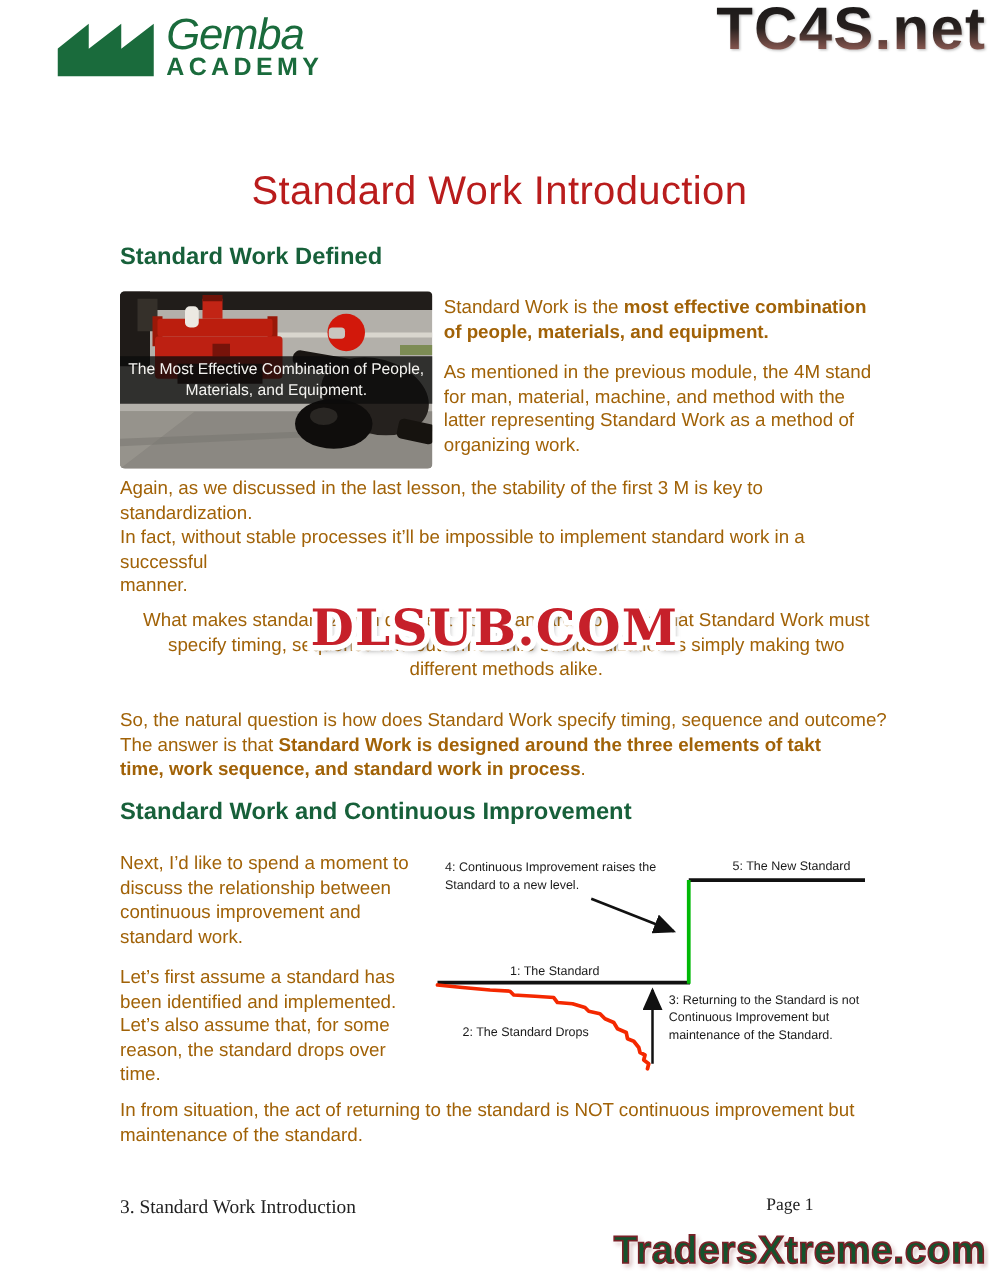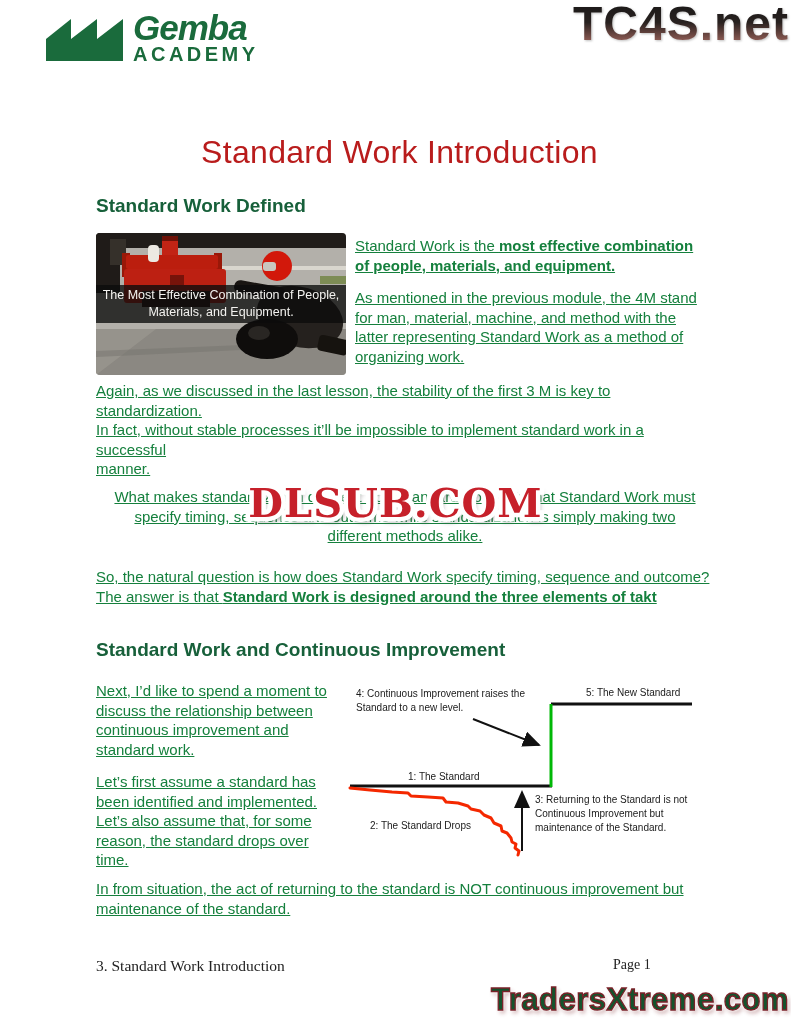--- a/index.html
+++ b/index.html
@@ -2,35 +2,35 @@
 <html><head>
 <meta charset="utf-8">
 <style>
   html,body{margin:0;padding:0;background:#ffffff;}
   .page{position:relative;width:791px;height:1024px;background:#ffffff;overflow:hidden;
         font-family:"Liberation Sans",sans-serif;color:#1c1c1c;}
 
   
   .logo{position:absolute;left:46px;top:13px;display:flex;gap:7px;align-items:flex-start;}
   .logo-text{display:flex;flex-direction:column;}
-  .logo-word1{font-style:italic;font-weight:bold;font-size:35px;line-height:30px;color:#1a6b3c;letter-spacing:-1px;}
+  .logo-word1{font-style:italic;font-weight:normal;font-size:35px;line-height:30px;color:#1a6b3c;letter-spacing:-1px;}
   .logo-word2{font-weight:bold;font-size:20px;line-height:20px;letter-spacing:3.5px;color:#1a6b3c;margin-top:1px;}
 
   .tc4s{position:absolute;top:-4px;right:2px;font-size:48px;font-weight:bold;letter-spacing:1px;white-space:nowrap;
         background:linear-gradient(180deg,#161616 0%,#28211f 48%,#9a625a 86%,#8a564e 100%);
         -webkit-background-clip:text;background-clip:text;color:transparent;
         filter:drop-shadow(1px 1px 1px rgba(0,0,0,.25));}
 
   .title{position:absolute;top:130px;left:0;width:100%;margin:4px;text-align:center;
          font-size:32px;font-weight:400;letter-spacing:.3px;color:#b91c1c;}
 
   .h2{position:absolute;left:96px;margin:0;font-size:19px;font-weight:bold;color:#17603a;}
   #h2-1{top:195px}#h2-2{top:452px}#h2-3{top:639px}
 
-  .para{font-size:15px;line-height:19.5px;color:#15803d;text-decoration:underline;}
+  .para{font-size:15px;line-height:19.5px;color:#a16207;}
   .para .ln{display:block;}
   #col-right{position:absolute;left:355px;top:236px;width:352px;}
   #col-right .pblock{margin-bottom:13px;}
   #p-again{position:absolute;left:96px;top:381px;width:618px;}
   #p-what{position:absolute;left:96px;top:487px;width:618px;text-align:center;}
   #p-so{position:absolute;left:96px;top:567px;width:618px;}
   #col-left2{position:absolute;left:96px;top:681px;width:252px;}
   #col-left2 .pblock{margin-bottom:13px;}
   #p-situation{position:absolute;left:96px;top:879px;width:618px;}
 
@@ -143,20 +143,21 @@
   </div>
 
   <div class="dlsub">
     <span class="back">DLSUB.COM</span>
     <span class="front">DLSUB.COM</span>
   </div>
 
   <div class="para" id="p-so">
     <span class="ln"><span>So, the natural question is how does Standard Work specify timing, sequence and outcome?</span></span>
     <span class="ln"><span>The answer is that </span><b>Standard Work is designed around the three elements of takt</b></span>
+    <span class="ln"><b>time, work sequence, and standard work in process</b><span>.</span></span>
   </div>
 
   <h2 class="h2" id="h2-3">Standard Work and Continuous Improvement</h2>
 
   <div id="col-left2" class="para">
     <div class="pblock">
       <span class="ln">Next, I’d like to spend a moment to</span>
       <span class="ln">discuss the relationship between</span>
       <span class="ln">continuous improvement and</span>
       <span class="ln">standard work.</span>

